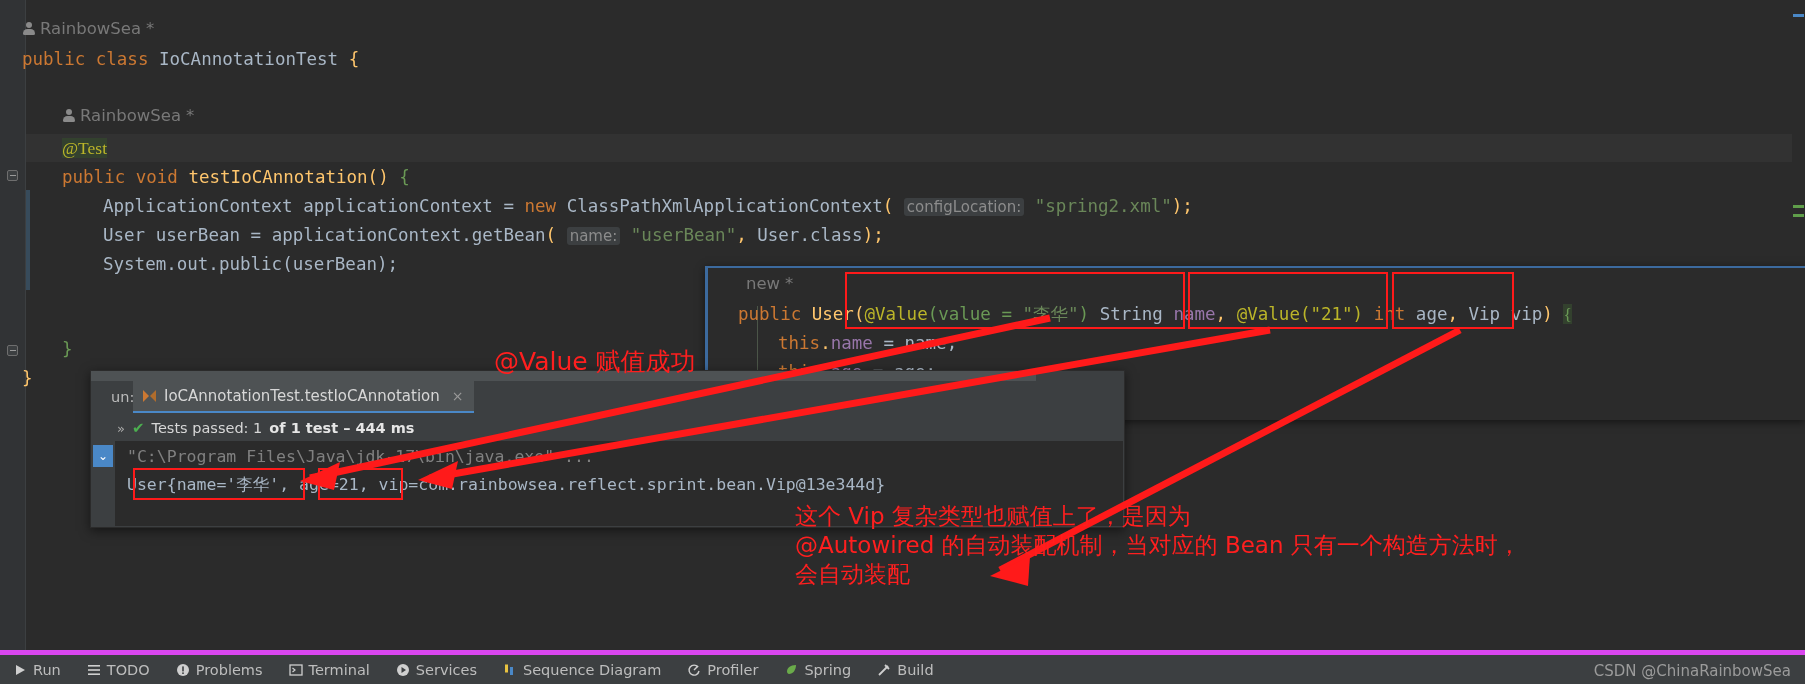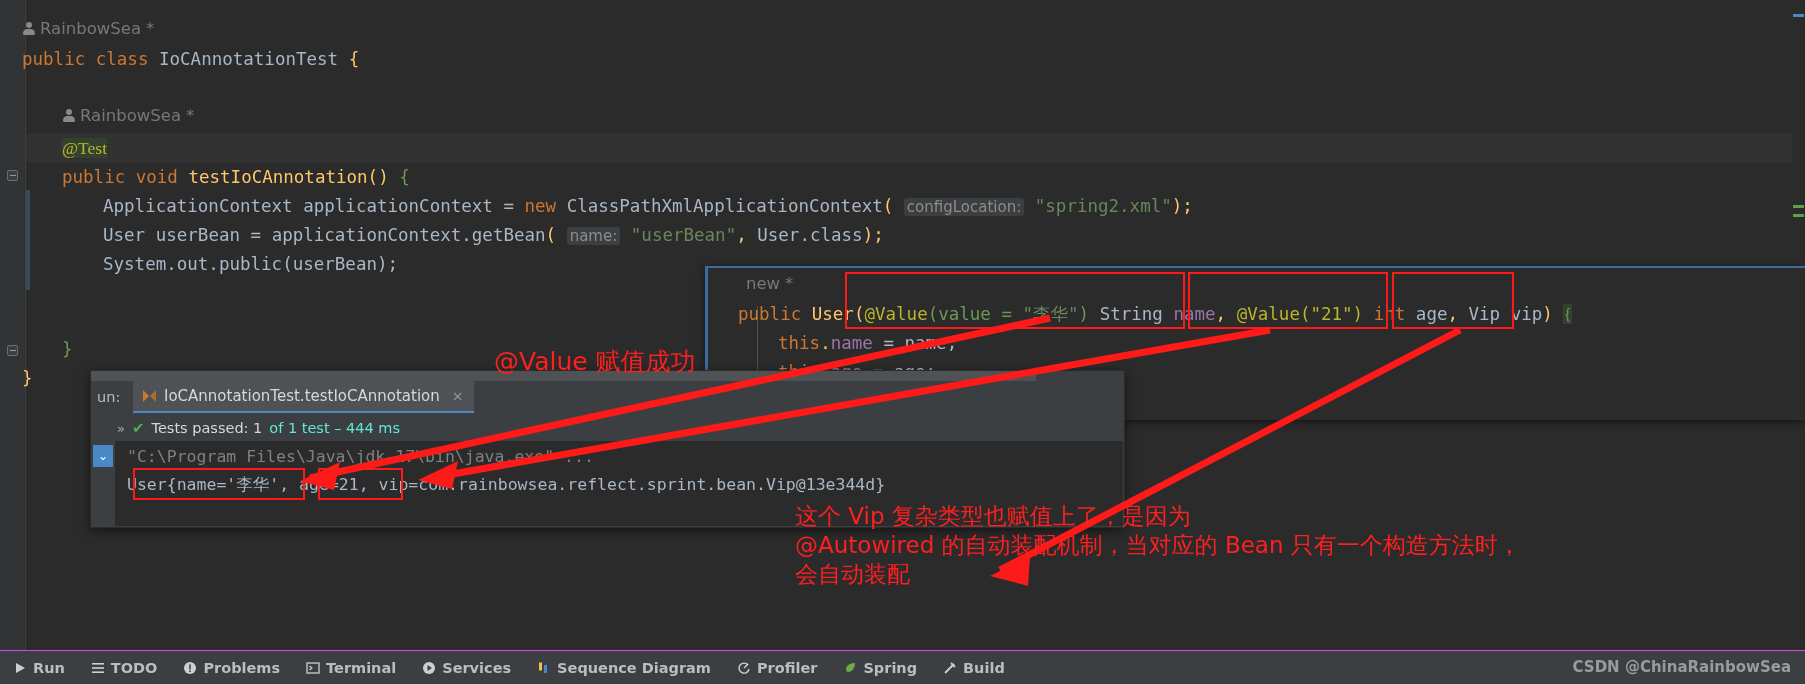--- a/index.html
+++ b/index.html
@@ -137,21 +137,21 @@
   .runwin-topstrip {
     position: absolute; left: 0; top: 0; width: 945px; height: 10px;
     background: #4e5254;
   }
   .runwin-tabbar {
     position: absolute; left: 0; top: 10px; width: 100%; height: 32px;
     background: #3c3f41;
     display: flex; align-items: center;
   }
   .run-label {
-    color: #bbbbbb; font-size: 14.5px; padding-left: 6px; width: 42px;
+    color: #bbbbbb; font-size: 14.5px; padding-left: 20px; width: 42px;
     font-family: "DejaVu Sans", sans-serif;
   }
   .run-tab {
     display: flex; align-items: center; gap: 8px;
     height: 32px; padding: 0 10px;
     background: #4e5254;
     border-bottom: 2px solid #4a88c7;
     color: #d7d7d7; font-size: 15px;
     font-family: "DejaVu Sans", sans-serif;
     position: relative;
@@ -173,21 +173,21 @@
 
   .runwin-status {
     position: absolute; left: 0; top: 44px; width: 100%; height: 26px;
     display: flex; align-items: center; gap: 7px;
     padding-left: 26px;
     font-family: "DejaVu Sans", sans-serif; font-size: 14.5px;
   }
   .chevrons { color: #aaa; font-size: 13px; }
   .check-ok { color: #4caf50; font-size: 15px; font-weight: bold; }
   .st-pass { color: #d7d7d7; }
-  .st-dim  { color: #5eead4; }
+  .st-dim  { color: #e5e5e5; font-weight: bold; }
 
   .runwin-console {
     position: absolute; left: 24px; top: 70px; right: 1px; bottom: 1px;
     background: #2b2b2b; overflow: hidden;
   }
   .runwin-leftbar {
     position: absolute; left: 0; top: 70px; width: 24px; bottom: 1px;
     background: #3c3f41;
   }
   .sel-chip {
@@ -216,22 +216,21 @@
     color: #ff1f1f;
     font-family: "DejaVu Sans", sans-serif;
     white-space: pre;
   }
 
   
   .statusbar {
     position: absolute; left: 0; bottom: 0; width: 1805px; height: 34px;
     background: #3c3f41;
     display: flex; align-items: center;
-    border-top: 1px solid #d946ef;
-    font-weight: bold;
+    border-top: 5px solid #d946ef;
   }
   .sb-item {
     display: flex; align-items: center; gap: 6px;
     padding: 0 13px; height: 34px;
     color: #bdbdbd; font-size: 14.5px;
     font-family: "DejaVu Sans", sans-serif;
   }
   .sb-ico { width: 14px; height: 14px; position: relative; display:inline-block; }
   .watermark {
     position: absolute; right: 14px; top: 7px;

